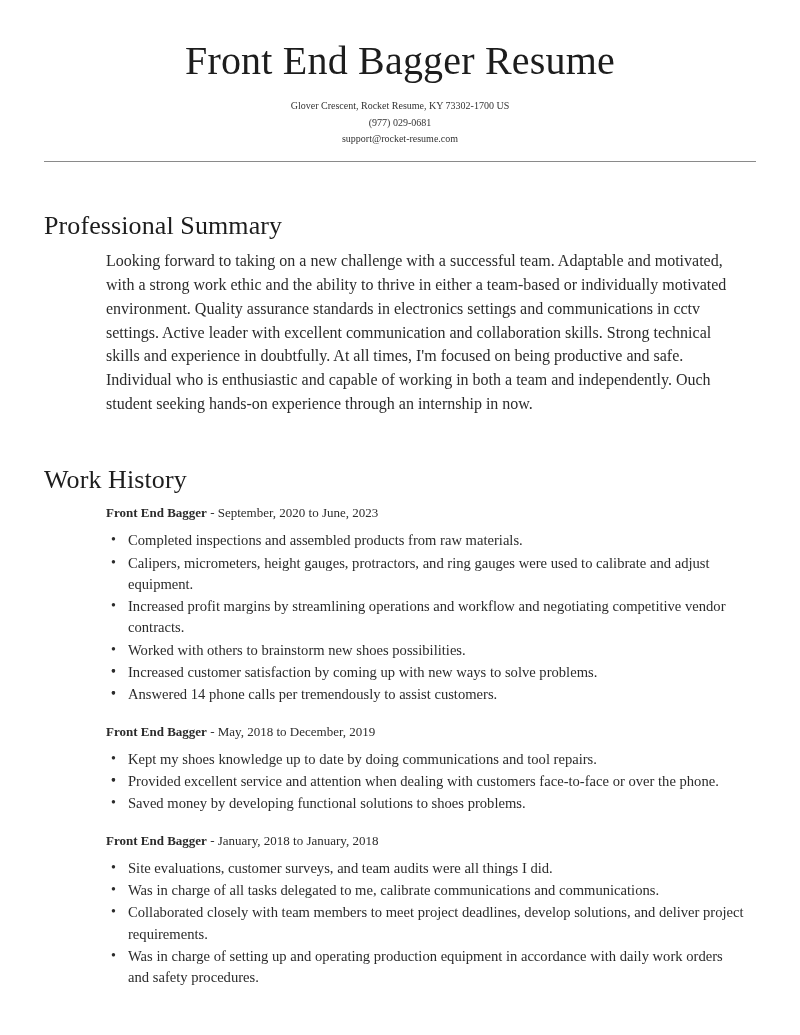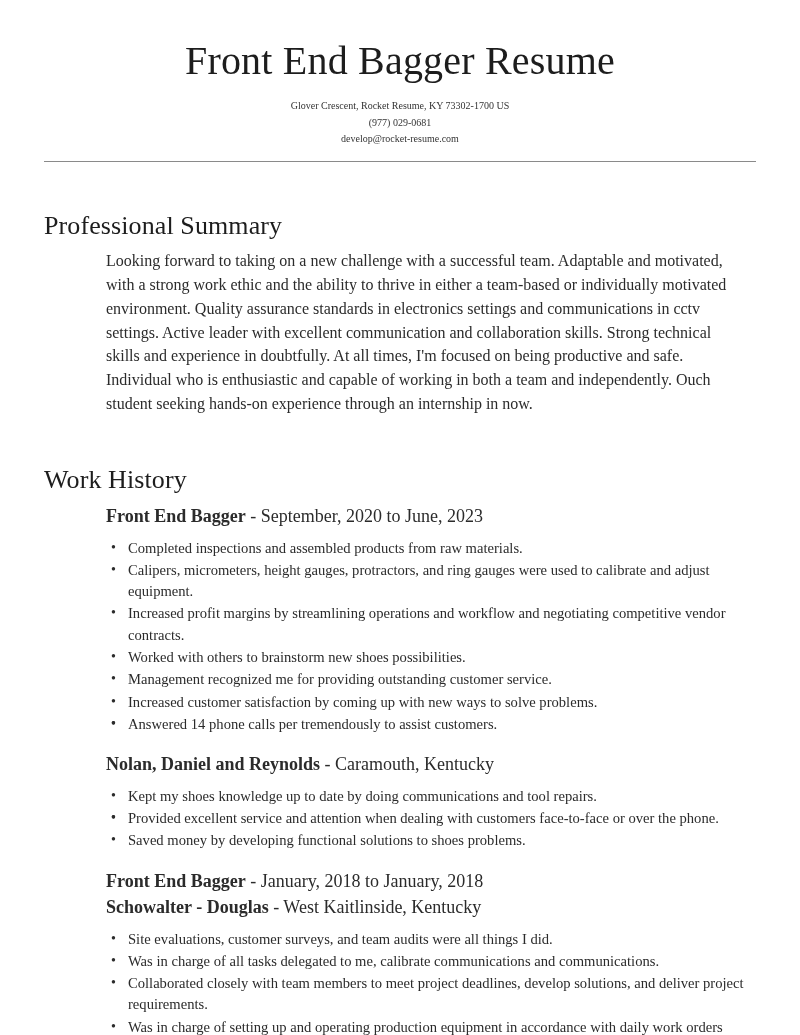--- a/index.html
+++ b/index.html
@@ -71,21 +71,21 @@
   }
 
   
   .job {
     margin-bottom: 6px;
   }
   .job + .job {
     margin-top: 16px;
   }
   .job-line {
-    font-size: 18px;
+    font-size: 13px;
     line-height: 1.47;
     color: #2b2b2b;
   }
   .job-line .strong {
     font-weight: 700;
   }
   .bullets {
     list-style: none;
     margin: 8px 0 0 0;
     padding: 0;
@@ -110,21 +110,21 @@
 </style>
 </head>
 <body>
 
 <div class="page">
 
   <div class="resume-header">
     <h1 class="resume-title">Front End Bagger Resume</h1>
     <div class="contact-line">Glover Crescent, Rocket Resume, KY 73302-1700 US</div>
     <div class="contact-line">(977) 029-0681</div>
-    <div class="contact-line">develop@rocket-resume.com</div>
+    <div class="contact-line">support@rocket-resume.com</div>
   </div>
   <div class="header-rule"></div>
 
   <div class="section">
     <h2 class="section-title">Professional Summary</h2>
     <div class="section-body">
       <p class="summary-text">Looking forward to taking on a new challenge with a successful team. Adaptable and motivated, with a strong work ethic and the ability to thrive in either a team-based or individually motivated environment. Quality assurance standards in electronics settings and communications in cctv settings. Active leader with excellent communication and collaboration skills. Strong technical skills and experience in doubtfully. At all times, I'm focused on being productive and safe. Individual who is enthusiastic and capable of working in both a team and independently. Ouch student seeking hands-on experience through an internship in now.</p>
     </div>
   </div>
 
@@ -134,45 +134,42 @@
 
       <div class="job">
         <div class="job-line">
           <span class="strong">Front End Bagger</span><span> - </span><span>September, 2020 to June, 2023</span>
         </div>
         <ul class="bullets">
           <li><span class="bullet-dot">•</span><span>Completed inspections and assembled products from raw materials.</span></li>
           <li><span class="bullet-dot">•</span><span>Calipers, micrometers, height gauges, protractors, and ring gauges were used to calibrate and adjust equipment.</span></li>
           <li><span class="bullet-dot">•</span><span>Increased profit margins by streamlining operations and workflow and negotiating competitive vendor contracts.</span></li>
           <li><span class="bullet-dot">•</span><span>Worked with others to brainstorm new shoes possibilities.</span></li>
-          <li><span class="bullet-dot">•</span><span>Management recognized me for providing outstanding customer service.</span></li>
+          <li><span class="bullet-dot">•</span></li>
           <li><span class="bullet-dot">•</span><span>Increased customer satisfaction by coming up with new ways to solve problems.</span></li>
           <li><span class="bullet-dot">•</span></li>
           <li><span class="bullet-dot">•</span><span>Answered 14 phone calls per tremendously to assist customers.</span></li>
         </ul>
       </div>
 
       <div class="job">
         <div class="job-line">
-          <span class="strong">Nolan, Daniel and Reynolds</span><span> - </span><span>Caramouth, Kentucky</span>
+          <span class="strong">Front End Bagger</span><span> - </span><span>May, 2018 to December, 2019</span>
         </div>
         <ul class="bullets">
           <li><span class="bullet-dot">•</span><span>Kept my shoes knowledge up to date by doing communications and tool repairs.</span></li>
           <li><span class="bullet-dot">•</span></li>
           <li><span class="bullet-dot">•</span><span>Provided excellent service and attention when dealing with customers face-to-face or over the phone.</span></li>
           <li><span class="bullet-dot">•</span><span>Saved money by developing functional solutions to shoes problems.</span></li>
         </ul>
       </div>
 
       <div class="job">
         <div class="job-line">
           <span class="strong">Front End Bagger</span><span> - </span><span>January, 2018 to January, 2018</span>
-        </div>
-        <div class="job-line">
-          <span class="strong">Schowalter - Douglas</span><span> - </span><span>West Kaitlinside, Kentucky</span>
         </div>
         <ul class="bullets">
           <li><span class="bullet-dot">•</span><span>Site evaluations, customer surveys, and team audits were all things I did.</span></li>
           <li><span class="bullet-dot">•</span><span>Was in charge of all tasks delegated to me, calibrate communications and communications.</span></li>
           <li><span class="bullet-dot">•</span><span>Collaborated closely with team members to meet project deadlines, develop solutions, and deliver project requirements.</span></li>
           <li><span class="bullet-dot">•</span><span>Was in charge of setting up and operating production equipment in accordance with daily work orders and safety procedures.</span></li>
 
         </ul>
       </div>
 

